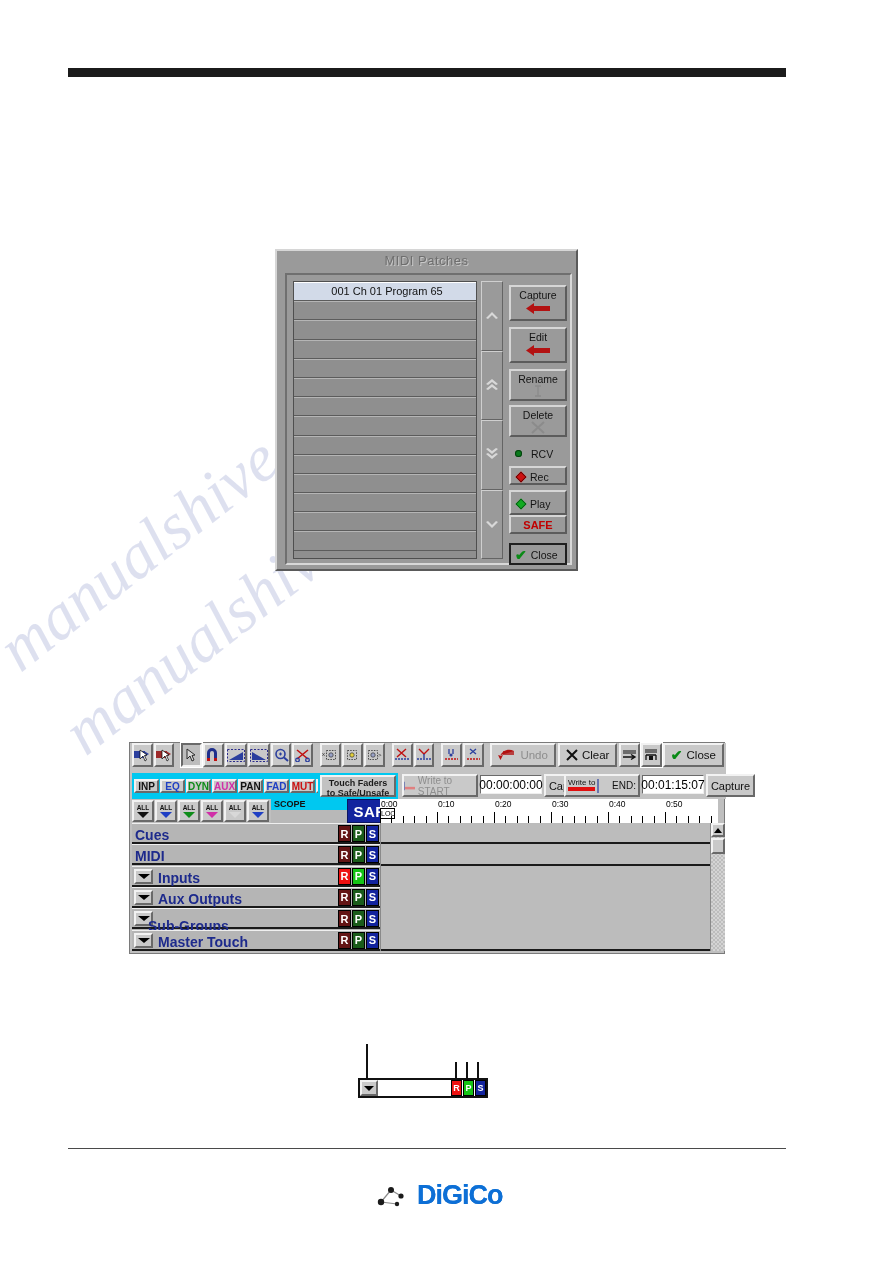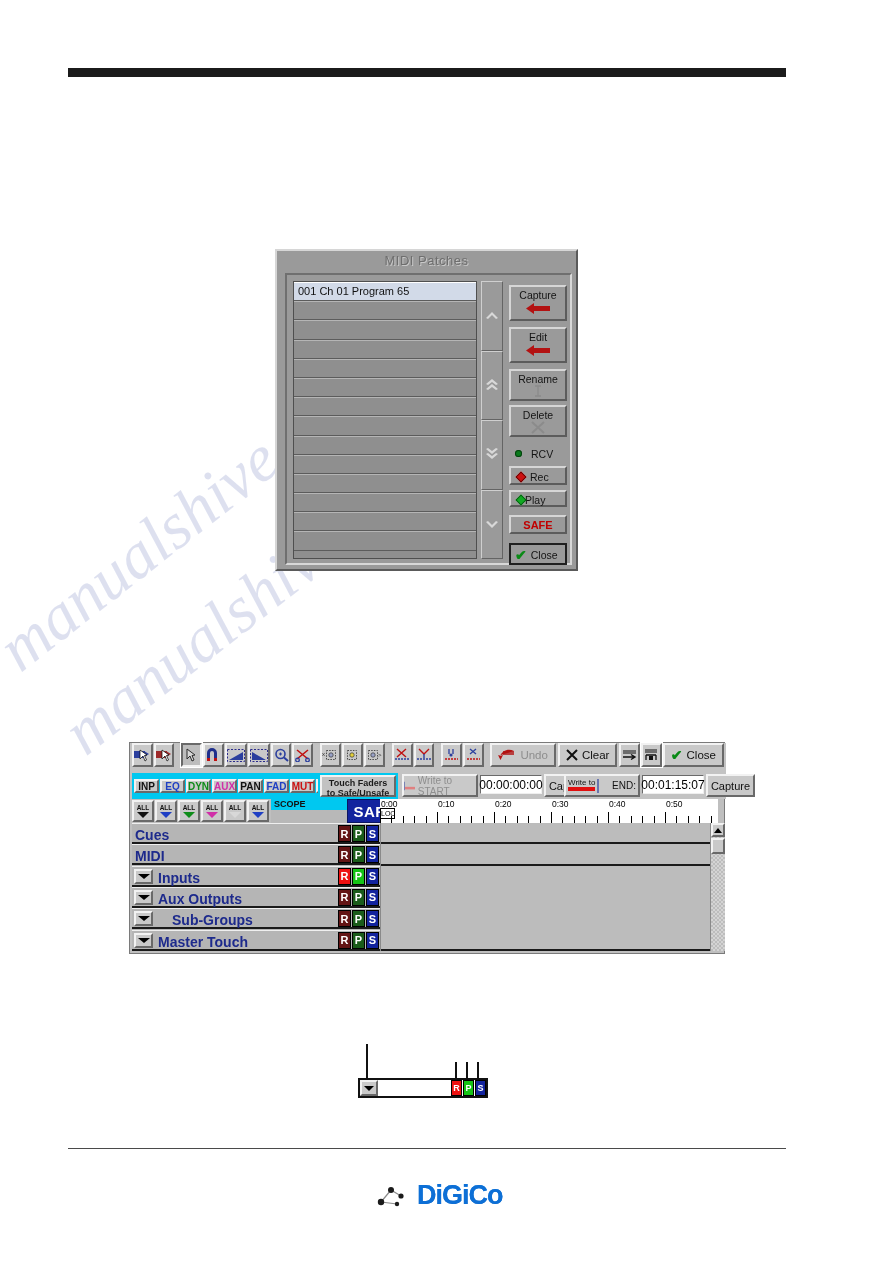--- a/index.html
+++ b/index.html
@@ -49,20 +49,21 @@
     border:2px solid;
     border-color:#6f6f6f #d8d8d8 #d8d8d8 #6f6f6f;
     box-sizing:border-box;
     background:#9a9a9a;
   }
   .midi-listwrap{
     position:absolute;left:6px;top:6px;width:184px;height:278px;
     border:1px solid #4f4f4f;
     box-sizing:border-box;
     background:#8f8f8f;
+    text-align:center;
   }
   .midi-row{
     height:19.2px;
     border-bottom:1px solid #5c5c5c;
     border-top:1px solid #b5b5b5;
     background:#8f8f8f;
     box-sizing:border-box;
     font-size:11px;
     color:#111;
     padding:2px 0 0 4px;
@@ -108,21 +109,21 @@
     padding-top:2px;
   }
   .mb .glyph{display:block;margin:0 auto;}
   .mb-capture{top:4px;height:36px;}
   .mb-edit{top:46px;height:36px;}
   .mb-rename{top:88px;height:32px;}
   .mb-delete{top:124px;height:32px;}
   .mb-rcv{top:162px;height:19px;border:none;background:transparent;
           display:flex;align-items:center;gap:9px;padding-left:6px;text-align:left;}
   .mb-rec{top:185px;height:19px;display:flex;align-items:center;gap:5px;padding-left:6px;text-align:left;}
-  .mb-play{top:209px;height:17px;display:flex;align-items:center;padding-left:6px;text-align:left;}
+  .mb-play{top:209px;height:25px;display:flex;align-items:center;gap:5px;padding-left:6px;text-align:left;}
   .mb-safe{top:234px;height:19px;color:#c00000;font-weight:bold;font-size:11px;padding-top:2px;}
   .mb-close{top:262px;height:22px;border:2px solid #202020;
             display:flex;align-items:center;gap:4px;padding-left:4px;}
   .led{width:7px;height:7px;border-radius:50%;flex:0 0 auto;}
   .led.green{background:#0a7a1c;box-shadow:inset 0 0 0 1px #04410e;}
   .diamond{width:8px;height:8px;transform:rotate(45deg);flex:0 0 auto;}
   .diamond.red{background:#cc1111;box-shadow:inset 0 0 0 1px #6b0000;}
   .diamond.green{background:#11aa22;box-shadow:inset 0 0 0 1px #046011;}
   .arrow-left{
     display:block;width:26px;height:11px;margin:2px auto 0;
@@ -867,21 +868,21 @@
         <div class="rps">
           <div class="k r-off">R</div>
           <div class="k p-off">P</div>
           <div class="k s-off">S</div>
         </div>
       </div>
       <div class="trow" style="top: 85.2px;">
         <div class="tfold">
           <div class="dtri"></div>
         </div>
-        <div class="tname" style="left: 40px;">Sub-Groups</div>
+        <div class="tname" style="left: 16px; margin-top: 6px;">Sub-Groups</div>
         <div class="rps">
           <div class="k r-off">R</div>
           <div class="k p-off">P</div>
           <div class="k s-off">S</div>
         </div>
       </div>
       <div class="trow" style="top: 106.5px;">
         <div class="tfold">
           <div class="dtri"></div>
         </div>

